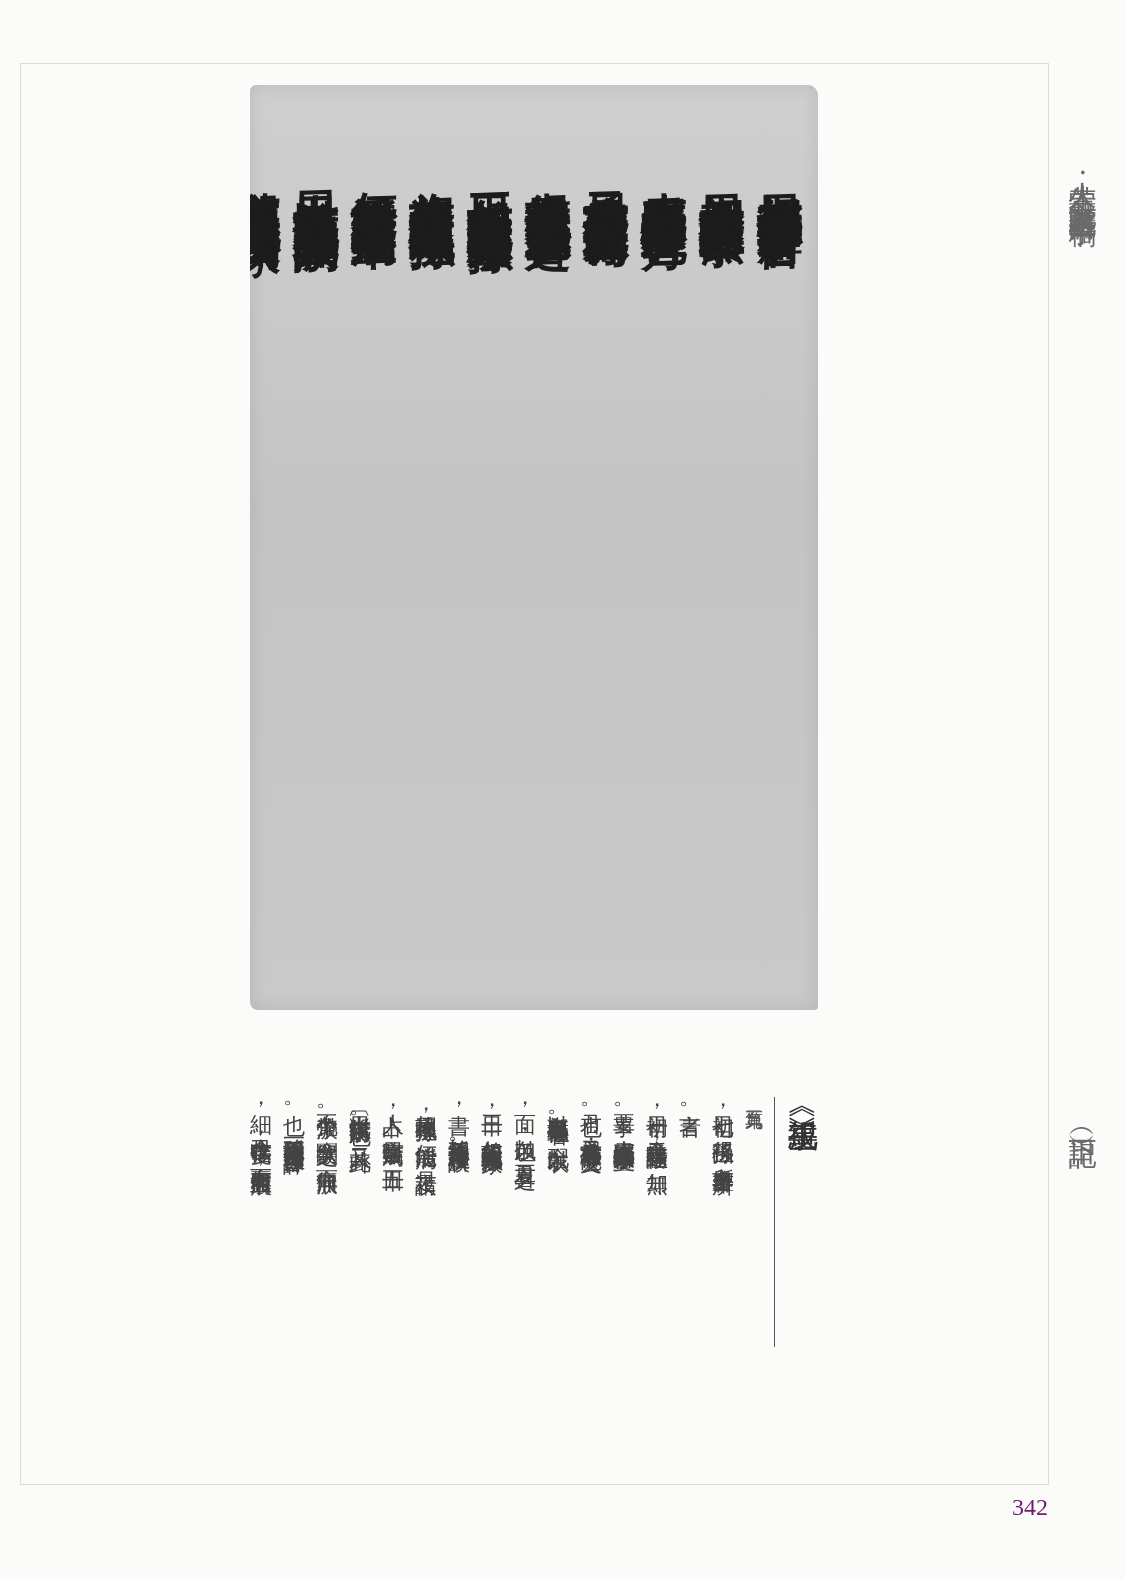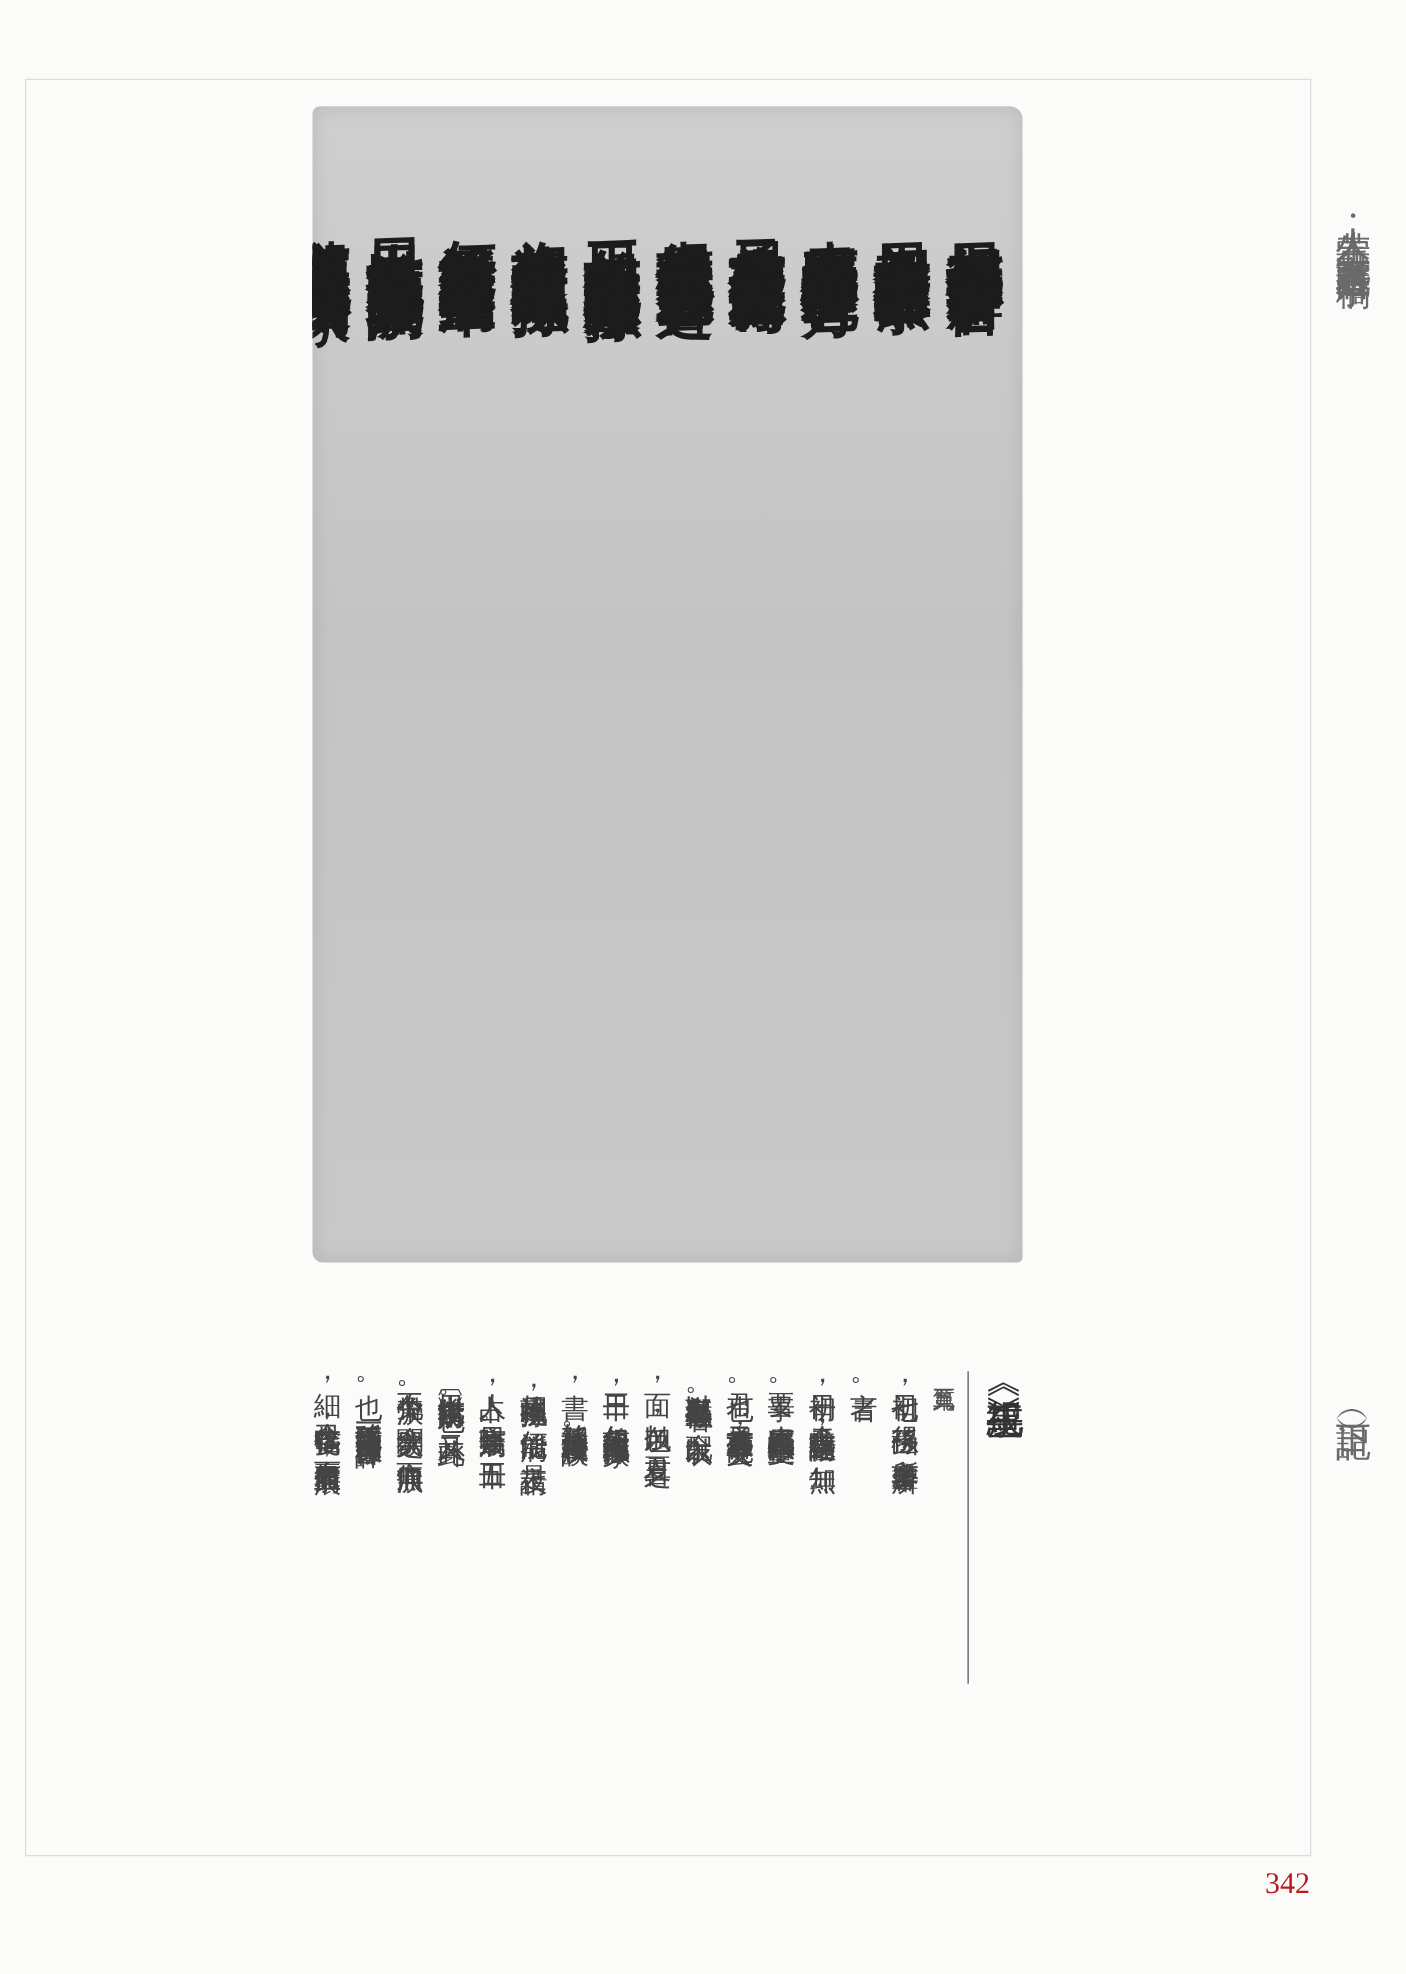--- a/index.html
+++ b/index.html
@@ -16,21 +16,21 @@
   .side-header {
     position: absolute; left: 1062px; top: 160px; width: 40px;
     writing-mode: vertical-rl; font-size: 28px; letter-spacing: 2px;
     color: #6a6a6a; line-height: 40px;
   }
   .side-section {
     position: absolute; left: 1062px; top: 1118px; width: 40px;
     writing-mode: vertical-rl; font-size: 28px; color: #6a6a6a; line-height: 40px;
   }
   .page-number {
-    position: absolute; left: 1012px; top: 1494px; font-size: 24px; color: #b91c1c;
+    position: absolute; left: 1012px; top: 1494px; font-size: 24px; color: #701a75;
     font-family: "Liberation Serif", serif;
   }
   .manuscript {
     position: absolute; left: 250px; top: 85px; width: 568px; height: 925px;
     background: linear-gradient(180deg, #cfcfcf 0%, #c4c4c4 45%, #c9c9c9 100%);
     border-radius: 6px 10px 4px 8px;
     box-shadow: inset 0 0 18px rgba(0,0,0,0.10);
     overflow: hidden;
   }
   .ms-columns {

